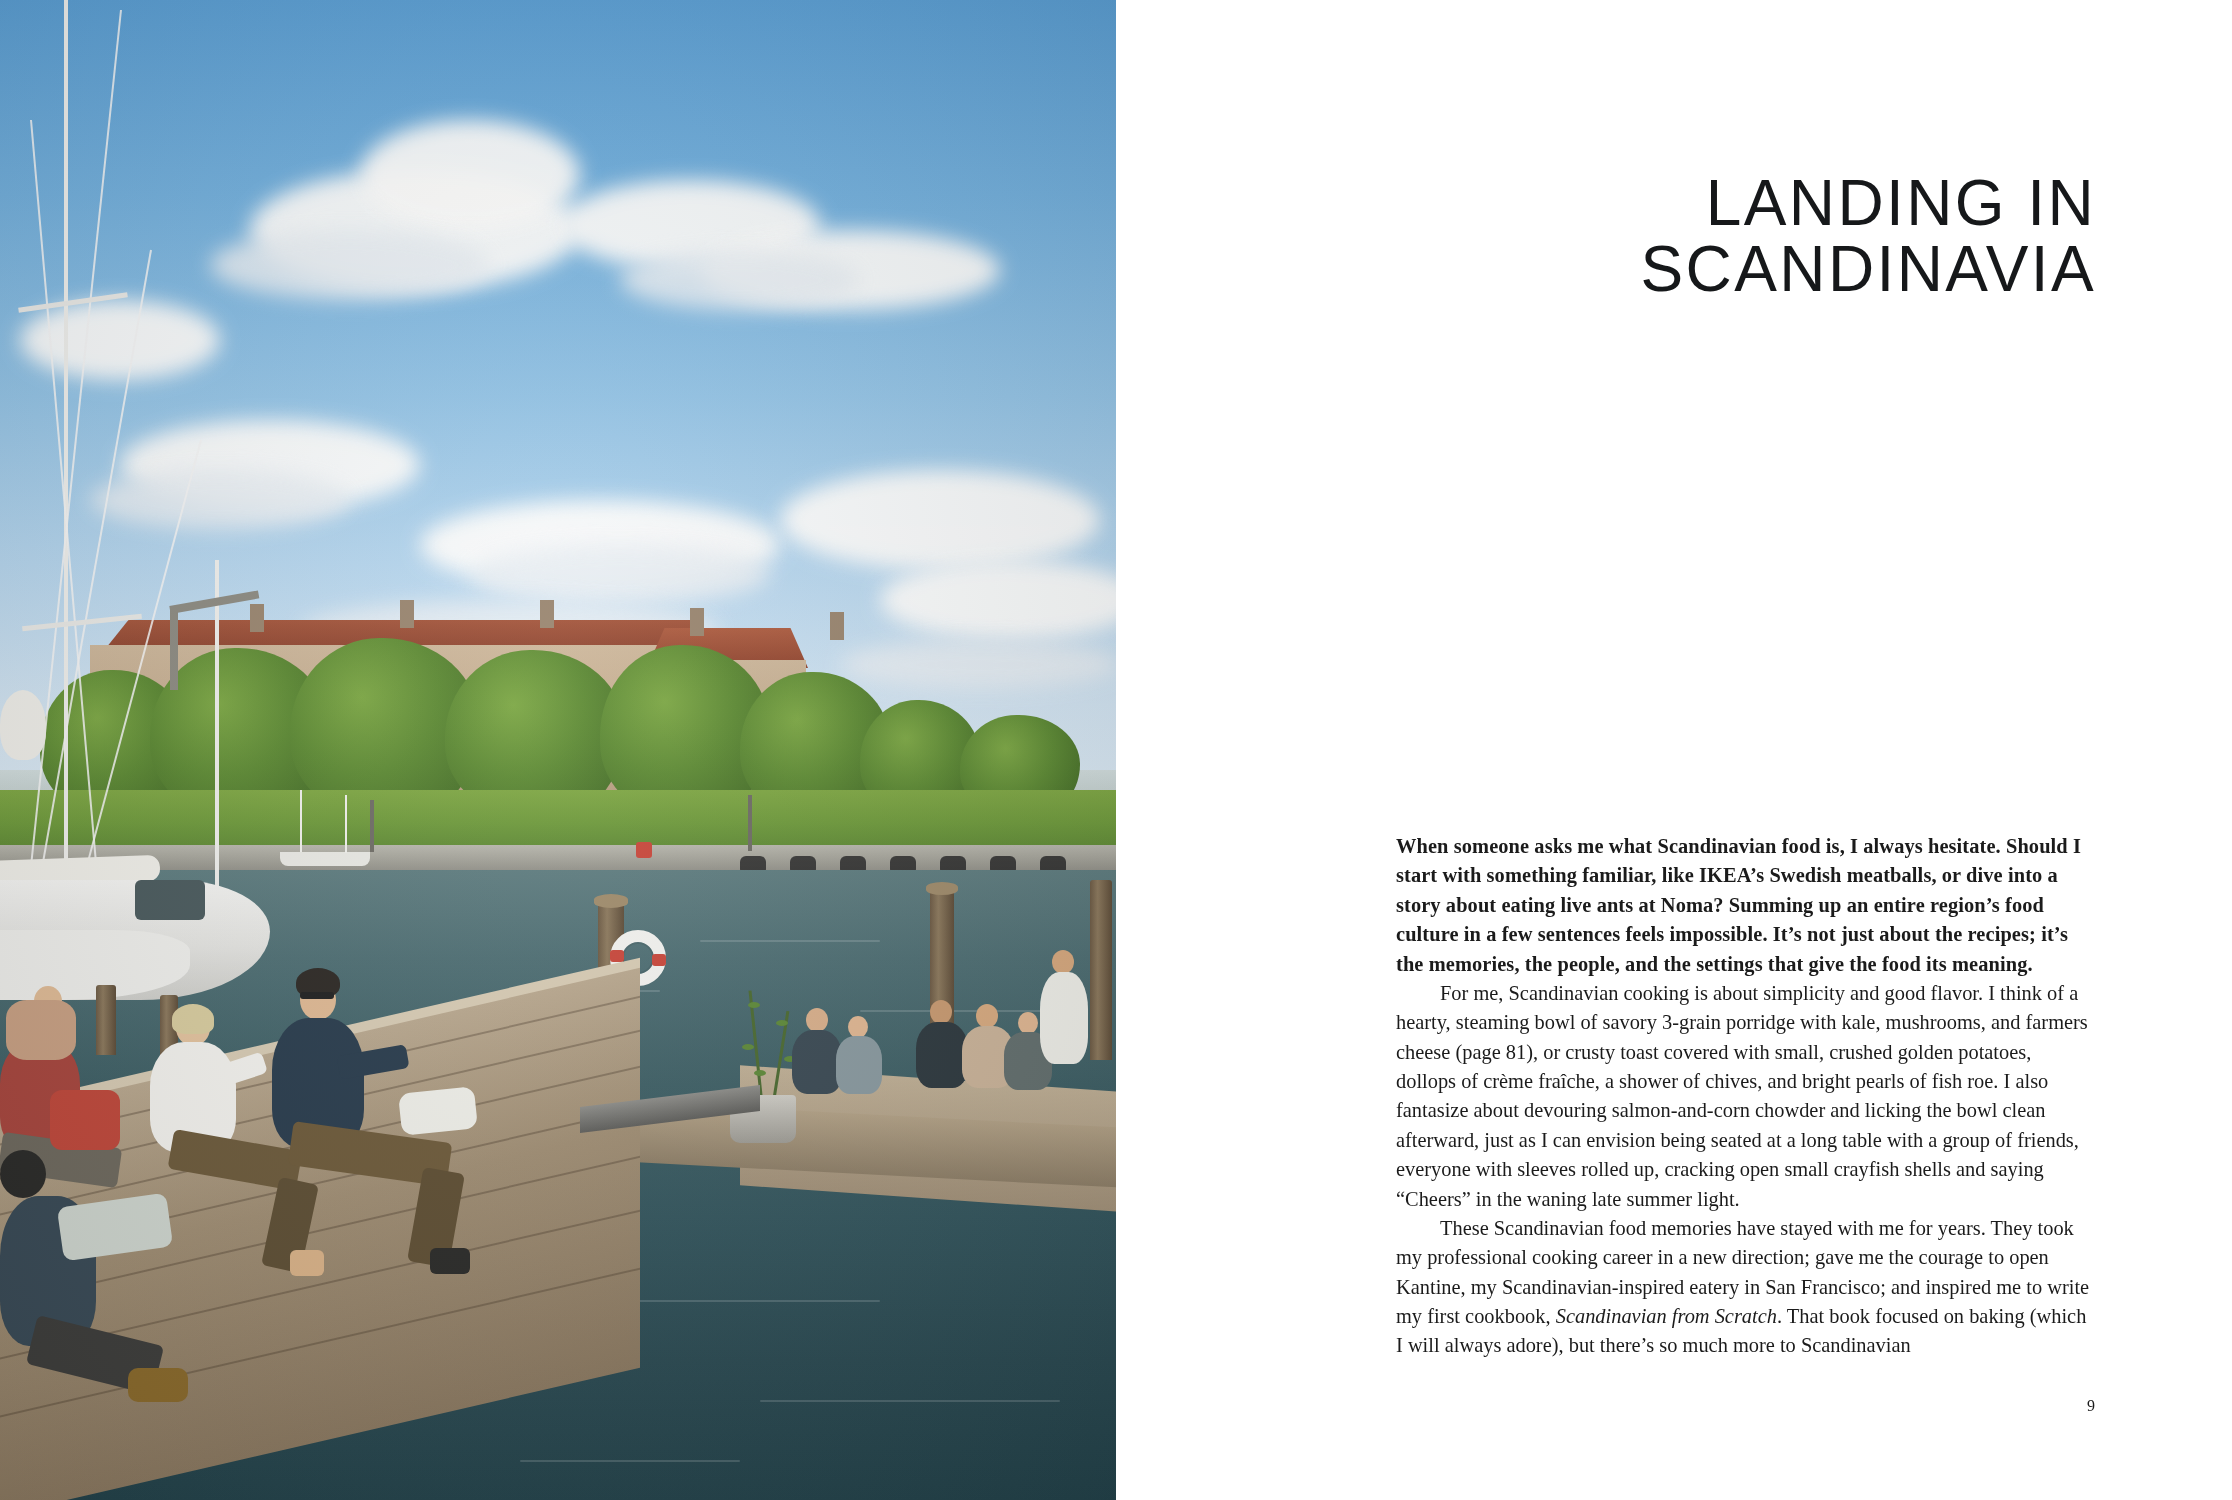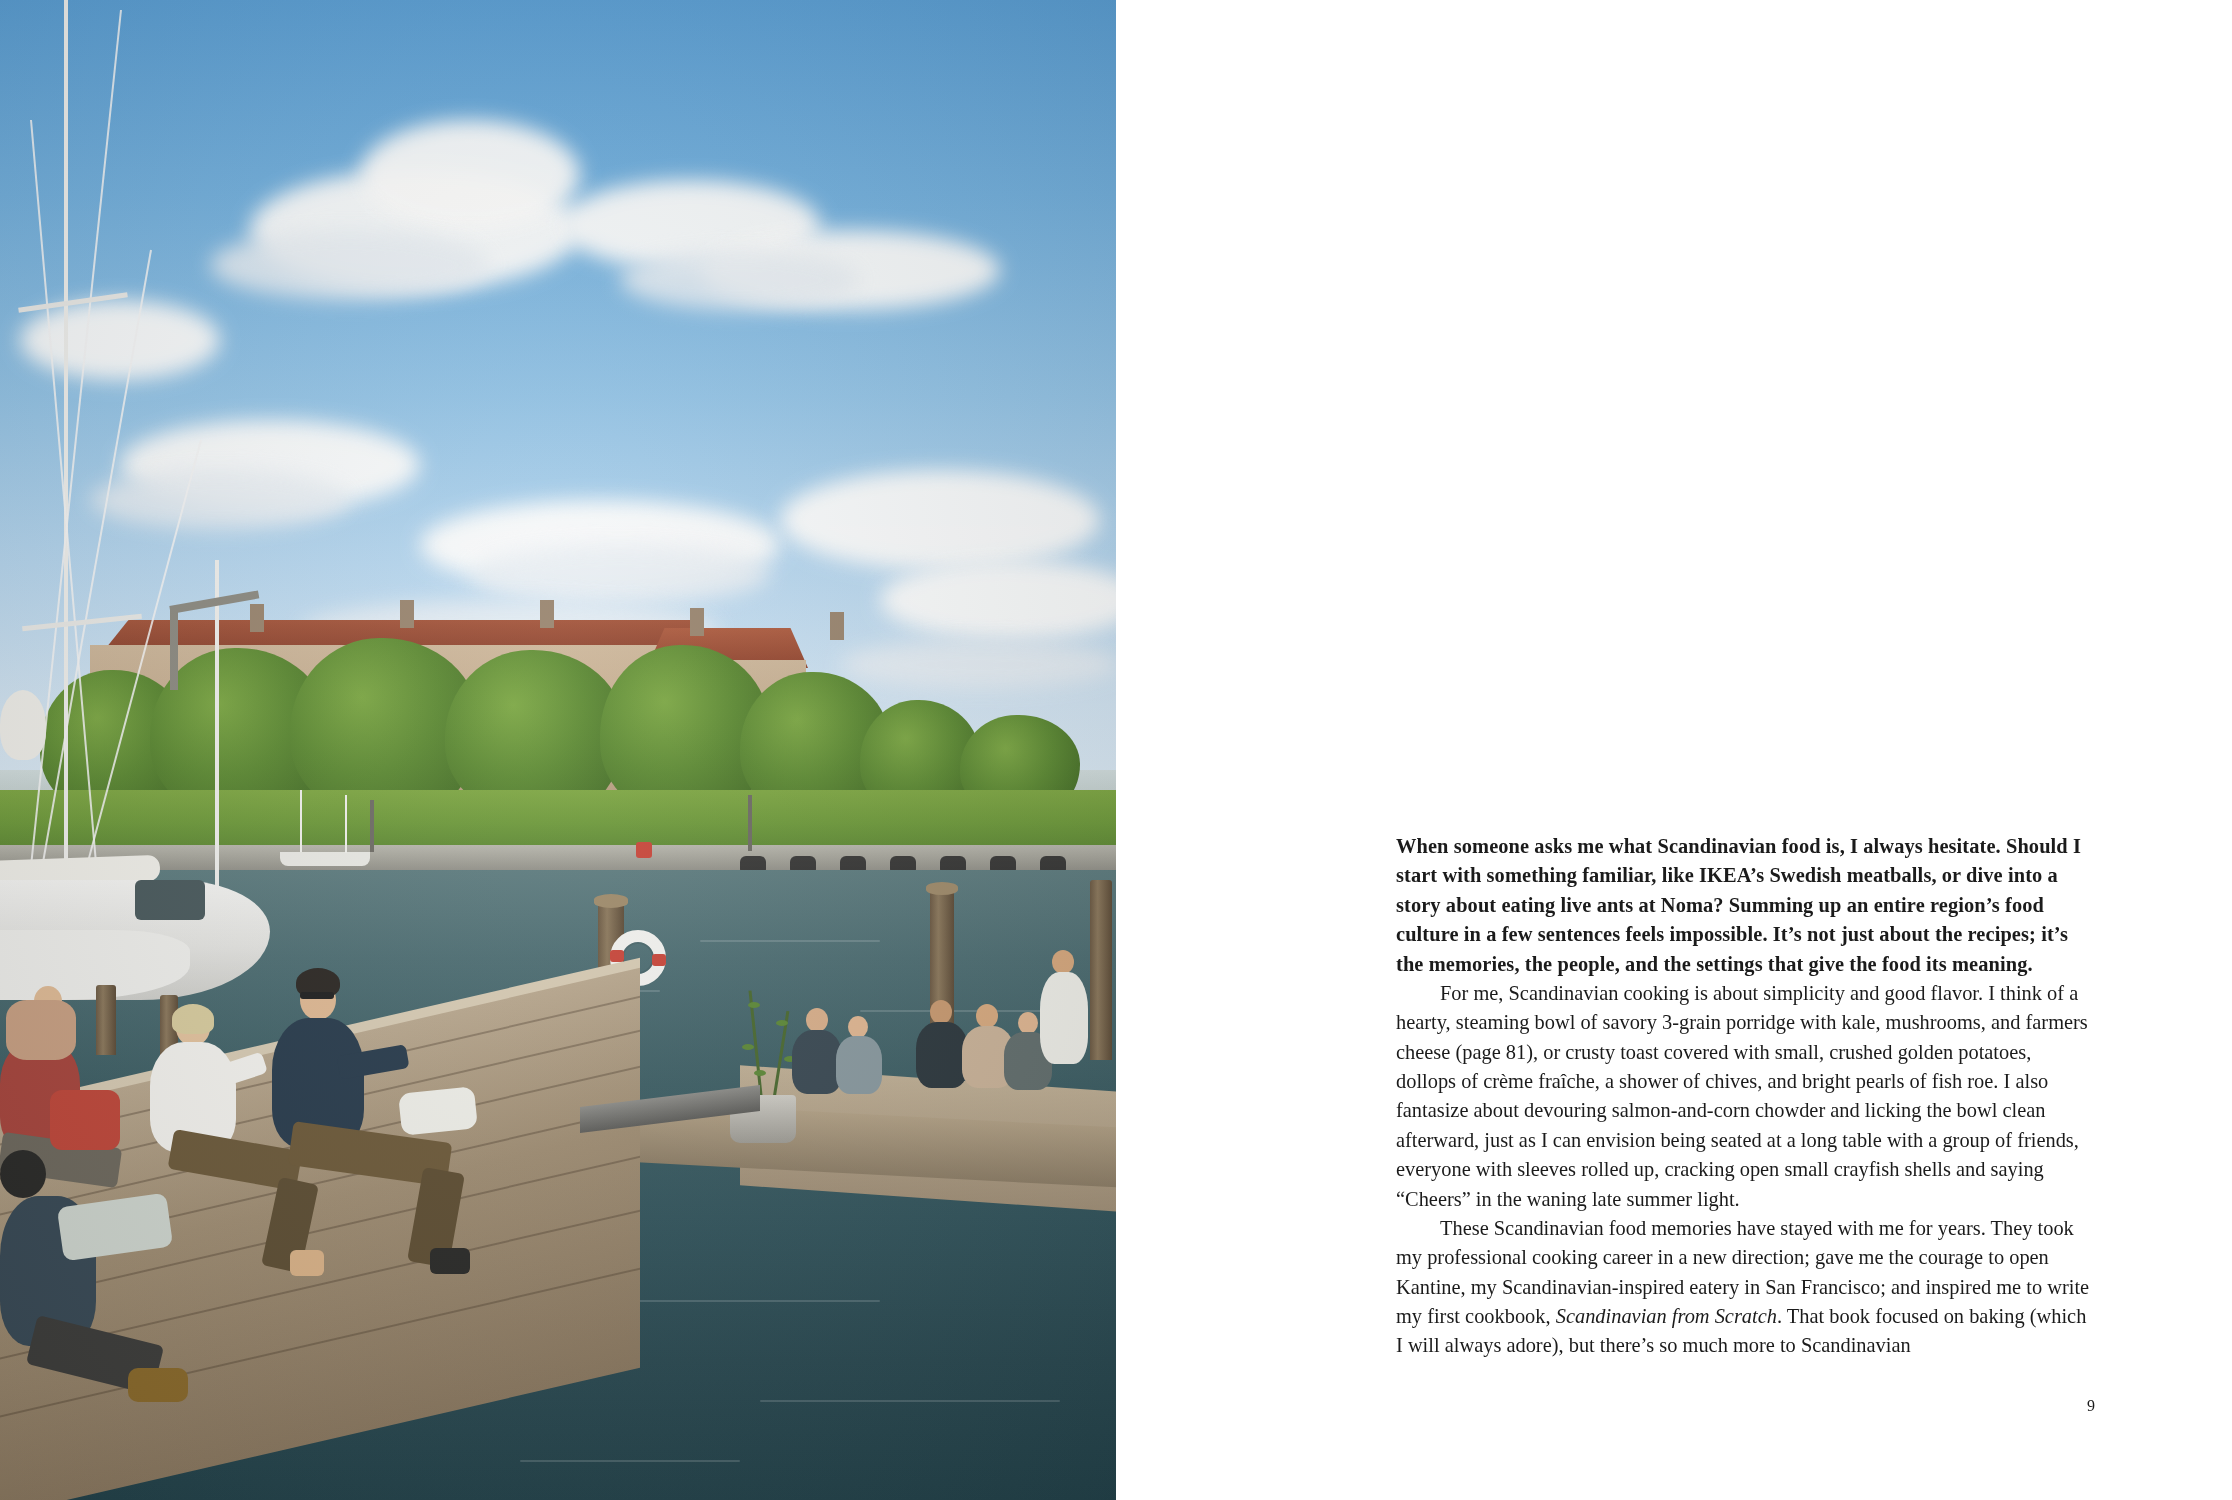--- a/index.html
+++ b/index.html
@@ -580,20 +580,22 @@
         <div class="head" style="left:1052px;top:950px;width:22px;height:24px;background:#d7a97f;"></div>
         <div class="torso" style="left:1040px;top:972px;width:48px;height:92px;background:#efefe9;"></div>
       </div>
 
       <div class="grade"></div>
     </div>
   </div>
 
   <div class="text-page">
 
+    <h1 class="chapter-title">LANDING IN
+SCANDINAVIA</h1>
 
     <div class="body-col">
       <p class="lede">When someone asks me what Scandinavian food is, I always hesitate. Should I start with something familiar, like IKEA’s Swedish meatballs, or dive into a story about eating live ants at Noma? Summing up an entire region’s food culture in a few sentences feels impossible. It’s not just about the recipes; it’s the memories, the people, and the settings that give the food its meaning.</p>
       <p class="indent">For me, Scandinavian cooking is about simplicity and good flavor. I think of a hearty, steaming bowl of savory 3-grain porridge with kale, mushrooms, and farmers cheese (page 81), or crusty toast covered with small, crushed golden potatoes, dollops of crème fraîche, a shower of chives, and bright pearls of fish roe. I also fantasize about devouring salmon-and-corn chowder and licking the bowl clean afterward, just as I can envision being seated at a long table with a group of friends, everyone with sleeves rolled up, cracking open small crayfish shells and saying “Cheers” in the waning late summer light.</p>
       <p class="indent"><span>These Scandinavian food memories have stayed with me for years. They took my professional cooking career in a new direction; gave me the courage to open Kantine, my Scandinavian-inspired eatery in San Francisco; and inspired me to write my first cookbook, </span><em>Scandinavian from Scratch</em><span>. That book focused on baking (which I will always adore), but there’s so much more to Scandinavian</span></p>
     </div>
 
     <div class="folio">9</div>
   </div>
 

